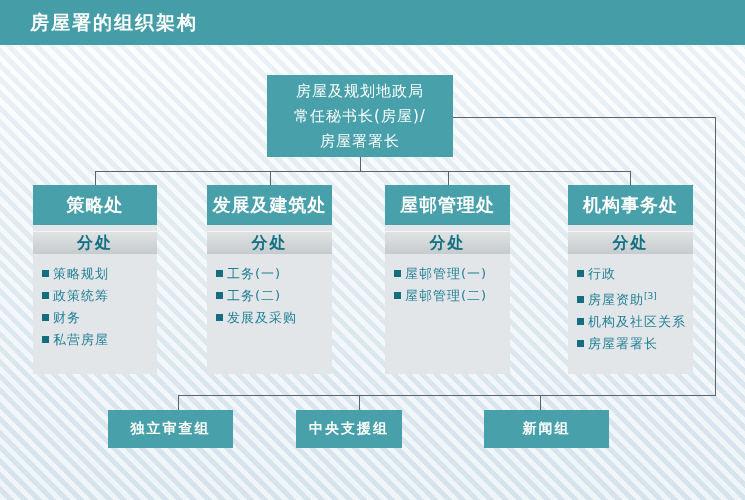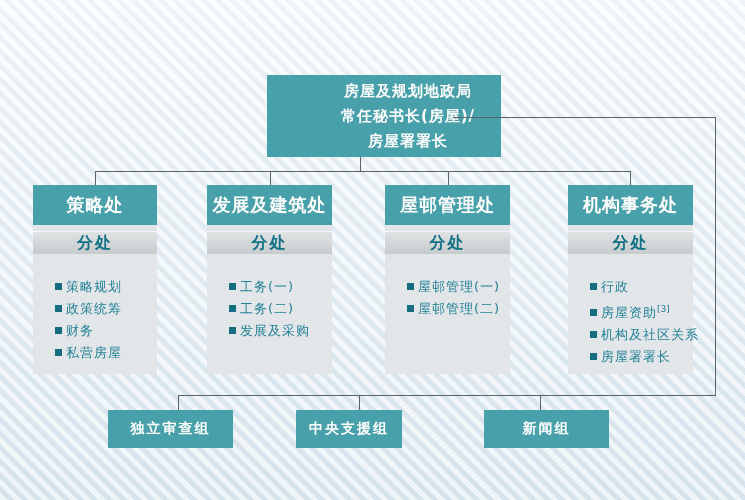--- a/index.html
+++ b/index.html
@@ -32,23 +32,23 @@
     background:var(--teal-bar);
     display:flex;align-items:center;
   }
   .titlebar h1{
     margin:0 0 0 30px;font-size:19px;font-weight:bold;color:#ffffff;
     letter-spacing:2px;
   }
   
   .topbox{
     position:absolute;left:267px;top:75px;width:186px;height:82px;
-    background:var(--teal-box);color:#ffffff;font-weight:bold;font-size:15px;
+    background:var(--teal-box);color:#ffffff;font-weight:normal;font-size:15px;
     display:flex;flex-direction:column;align-items:center;justify-content:center;
-    text-align:center;line-height:25px;letter-spacing:1px;padding-left:48px;
+    text-align:center;line-height:25px;letter-spacing:1px;
   }
   
   .line{position:absolute;background:var(--line);}
   .h{height:1px;} .v{width:1px;}
   
   .branch{
     position:absolute;top:185px;height:189px;width:125px;
     background:var(--panel-bg);
     display:flex;flex-direction:column;
   }
@@ -59,21 +59,21 @@
     letter-spacing:1px;flex:0 0 auto;
   }
   .bsub{
     height:22px;flex:0 0 auto;
     background:linear-gradient(180deg,var(--subbar-top),var(--subbar-bottom));
     border-top:1px solid #f3f5f6;
     color:var(--sub-text);font-weight:bold;font-size:16px;
     display:flex;align-items:center;justify-content:center;letter-spacing:2px;margin-top:6px;
   }
   ul.items{
-    list-style:none;margin:13px;padding:9px 4px 0 9px;flex:1 1 auto;
+    list-style:none;margin:0;padding:9px 4px 0 9px;flex:1 1 auto;
   }
   ul.items li{
     font-size:13px;line-height:22px;color:var(--item-text);
     white-space:nowrap;letter-spacing:1px;
   }
   .bullet{
     display:inline-block;width:7px;height:7px;background:var(--bullet);
     margin-right:4px;position:relative;top:-1px;
   }
   ul.items sup{font-size:9px;letter-spacing:0;}
@@ -83,20 +83,23 @@
     background:var(--teal-box);color:#fff;font-weight:bold;font-size:14px;
     display:flex;align-items:center;justify-content:center;letter-spacing:2px;
   }
   .u1{left:108px;} .u2{left:296px;width:106px;} .u3{left:478px;margin-left:6px;}
 </style>
 </head>
 <body>
 
 <div class="stage">
 
+  <div class="titlebar">
+    <h1>房屋署的组织架构</h1>
+  </div>
 
   <div class="topbox">
     <div>房屋及规划地政局</div>
     <div>常任秘书长(房屋)/</div>
     <div>房屋署署长</div>
   </div>
 
   <div class="line v" style="left:360px;top:157px;height:15px;"></div>
   <div class="line h" style="left:95px;top:171px;width:536px;"></div>
   <div class="line v" style="left:95px;top:171px;height:14px;"></div>

